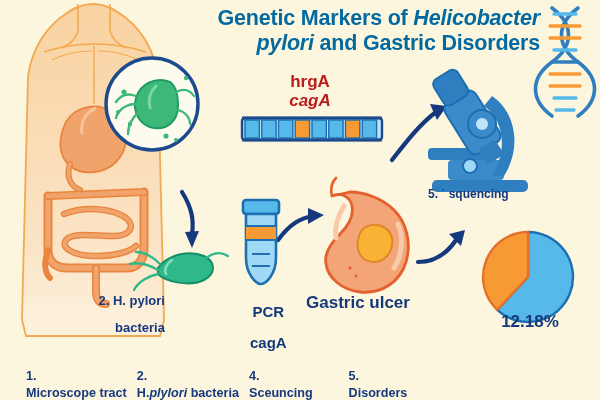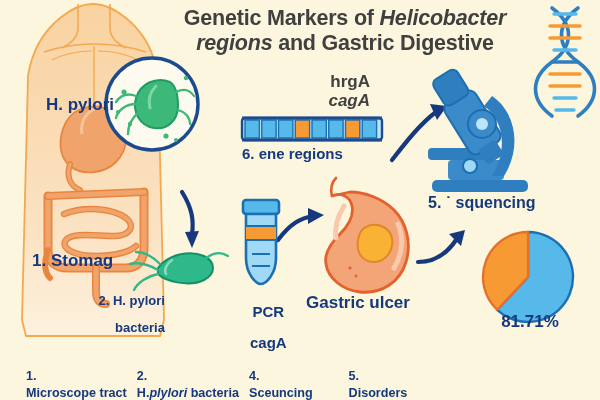--- a/index.html
+++ b/index.html
@@ -14,43 +14,43 @@
   .lbl{
     position:absolute;
     color:#16397e;
     font-weight:bold;
     line-height:1.05;
     white-space:pre;
   }
   #title{
     position:absolute;
     left:150px; top:6px; width:390px;
-    text-align:center;
-    color:#404040;
+    text-align:right;
+    color:#0369a1;
     font-weight:bold;
     font-size:21.5px;
     line-height:1.16;
     letter-spacing:-0.2px;
   }
   #title .it{font-style:italic;}
   .svgwrap{position:absolute;left:0;top:0;}
   #legend{
     position:absolute;
     left:26px; top:334px; width:560px;
     color:#16397e;
     font-size:12.6px;
     font-weight:bold;
     line-height:1.34;
   }
   #legend table{border-collapse:collapse;}
   #legend td{vertical-align:top;padding:0 10px 0 0;white-space:pre-line;}
   #legend .it{font-style:italic;text-align:center;}
   #geneText{
     position:absolute;left:250px;top:72px;width:120px;
-    text-align:right;color:#404040;font-weight:bold;font-size:17px;line-height:1.12;
+    text-align:center;color:#b91c1c;font-weight:bold;font-size:17px;line-height:1.12;
   }
   #geneText .it{font-style:italic;margin-top:12px;}
   #pct{
     position:absolute;left:480px;top:312px;width:100px;text-align:center;
     color:#16397e;font-weight:bold;font-size:17px;
   }
 </style>
 </head>
 <body>
 
@@ -238,49 +238,46 @@
     <g>
       <g id="pieGroup" transform="translate(528,277)">
           <path d="M0,0 L0.00,-45.00 A45,45 0 1 1 -30.80,32.80 Z" fill="#56b9ea" stroke="#1c6fb0" stroke-width="2.4" stroke-linejoin="round"></path>
           <path d="M0,0 L-30.80,32.80 A45,45 0 0 1 -0.00,-45.00 Z" fill="#f89a33" stroke="#e4702c" stroke-width="2.4" stroke-linejoin="round"></path>
         </g>
     </g>
   </svg>
 
   <div id="title">
     <span>Genetic Markers of </span><span class="it">Helicobacter</span><br>
-    <span class="it">regions</span><span> and Gastric Digestive</span>
-  </div>
-
-  <div class="lbl" style="left:46px;top:96px;font-size:17px;">H. pylori</div>
+    <span class="it">pylori</span><span> and Gastric Disorders</span>
+  </div>
+
 
   <div id="geneText">
     <span>hrgA</span><br>
     <span class="it">cagA</span>
   </div>
 
-  <div class="lbl" style="left:242px;top:146px;font-size:15px;">6. ene regions</div>
-
-  <div class="lbl" style="left:32px;top:252px;font-size:17px;">1. Stomag</div>
+
 
   <div class="lbl" style="left:84px;top:280px;font-size:13px;text-align:right;">
     <span>2. H. pylori</span><br>
     <span style="display:inline-block;margin-left:14px;">bacteria</span>
   </div>
 
   <div class="lbl" style="left:228px;top:288px;font-size:15px;width:64px;text-align:center;">
     <span>PCR</span><br>
     <span>cagA</span>
   </div>
 
   <div class="lbl" style="left:306px;top:294px;font-size:17px;text-align:center;">Gastric ulcer</div>
 
-  <div class="lbl" style="left:428px;top:195px;font-size:16px;">5. ˙ squencing</div>
-
-  <div id="pct">81.71%</div>
+  <div class="lbl" style="left:428px;top:188px;font-size:12px;">5. ˙ squencing</div>
+
+  <div id="pct">12.18%</div>
 
   <div id="legend">
     <table>
       <tbody>
           <tr>
         <td>
           <div>
             <span>1.</span>
             <span>Microscope tract</span>
           </div>

